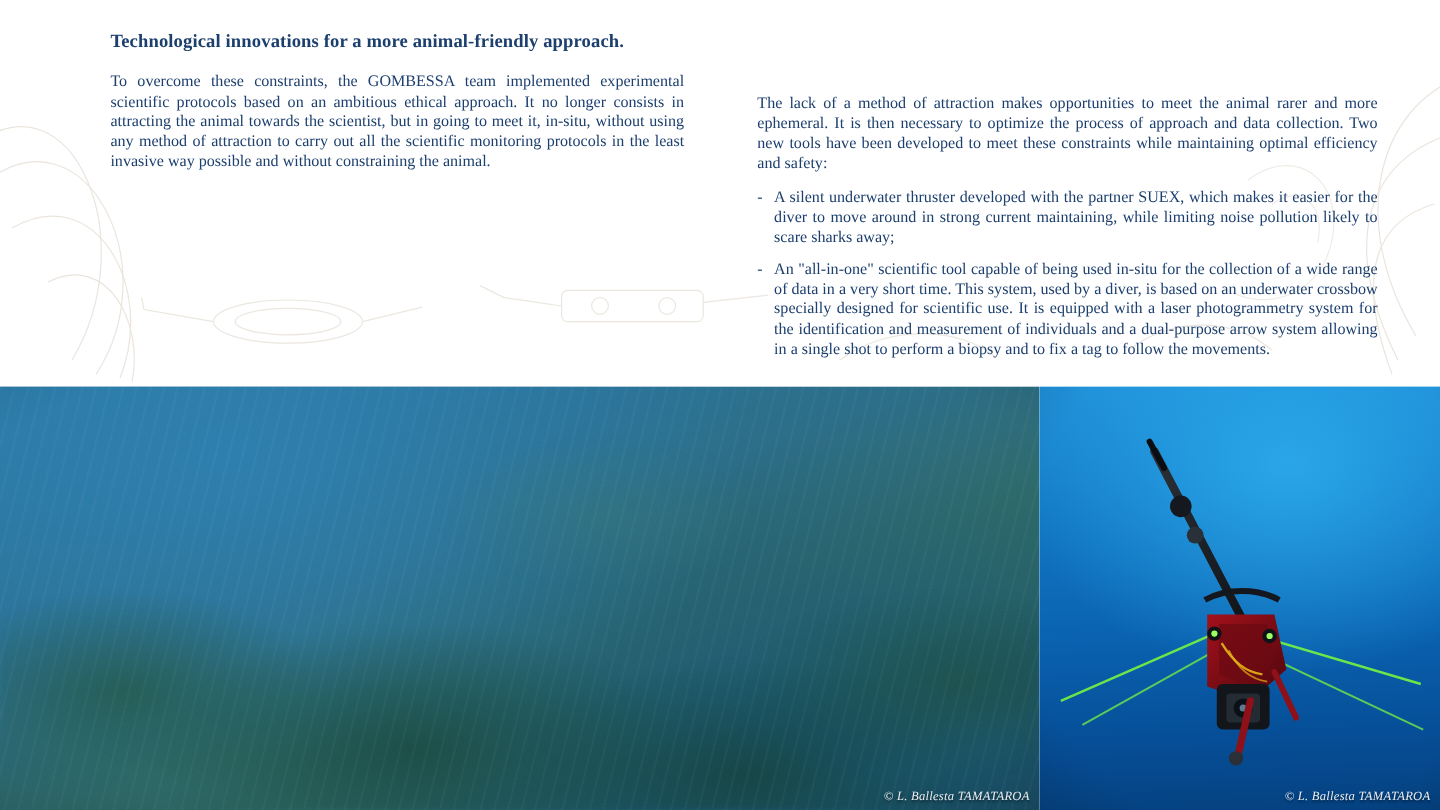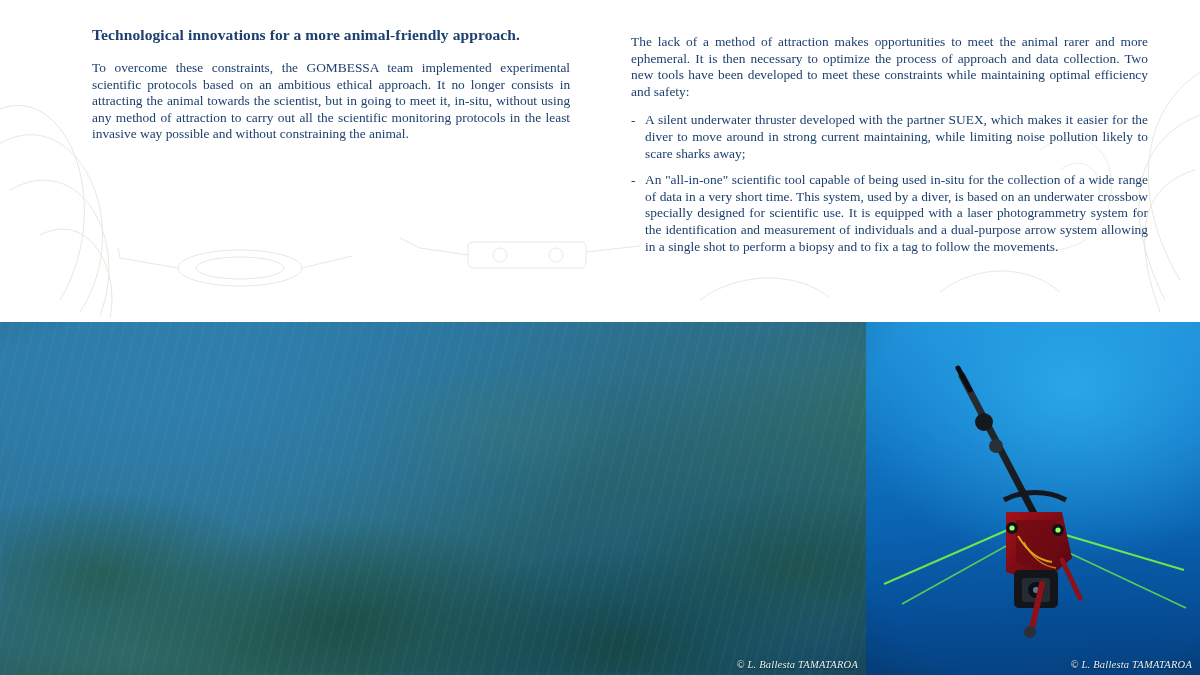--- a/index.html
+++ b/index.html
@@ -47,20 +47,21 @@
   .columns {
     display: flex;
     gap: 61px;
   }
   .col {
     width: 505px;
   }
   .col-right {
     width: 546px;
     padding-top: 8px;
+    margin-top: 44px;
   }
   h1.headline {
     font-family: "Liberation Serif", serif;
     font-size: 15.5px;
     font-weight: bold;
     color: #1c3f6e;
     margin: 0 0 16px 0;
     letter-spacing: 0.1px;
   }
   p.body {

